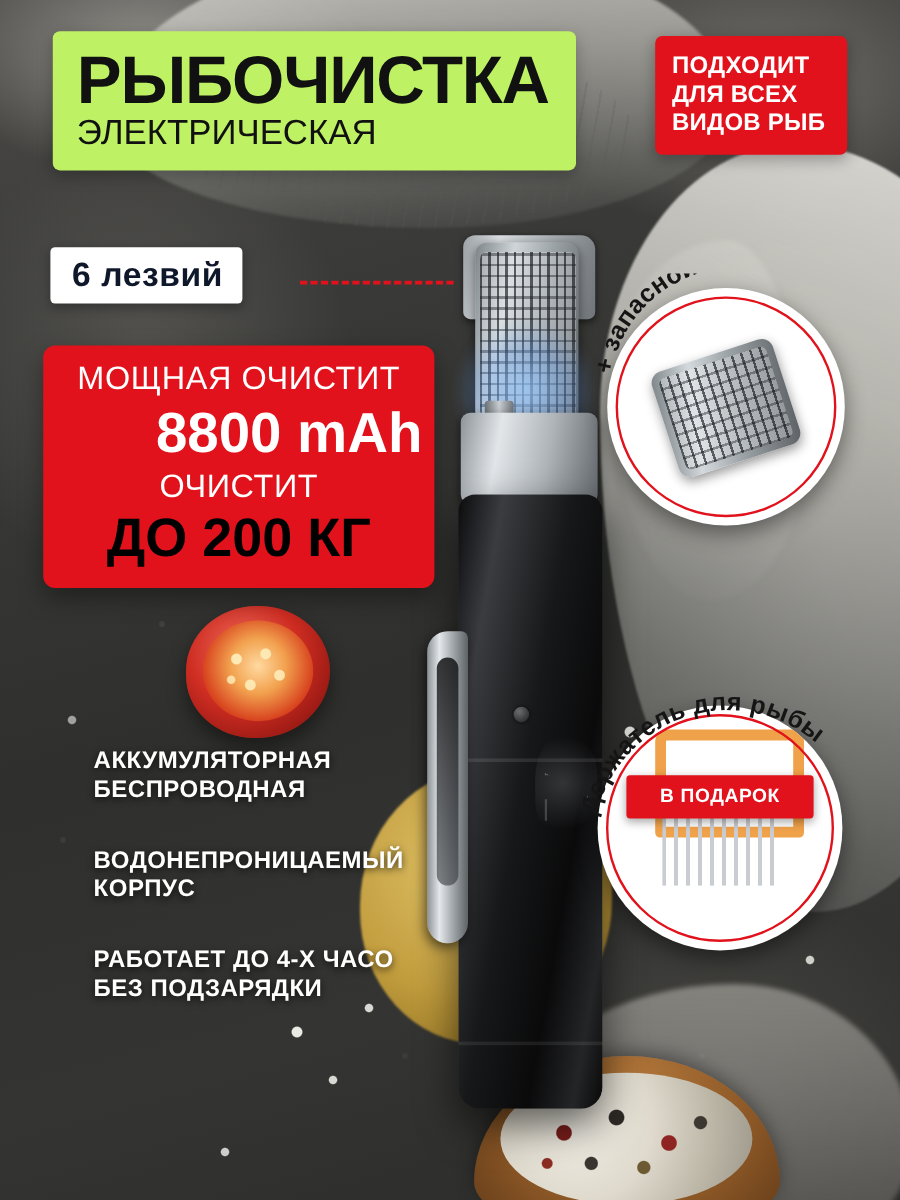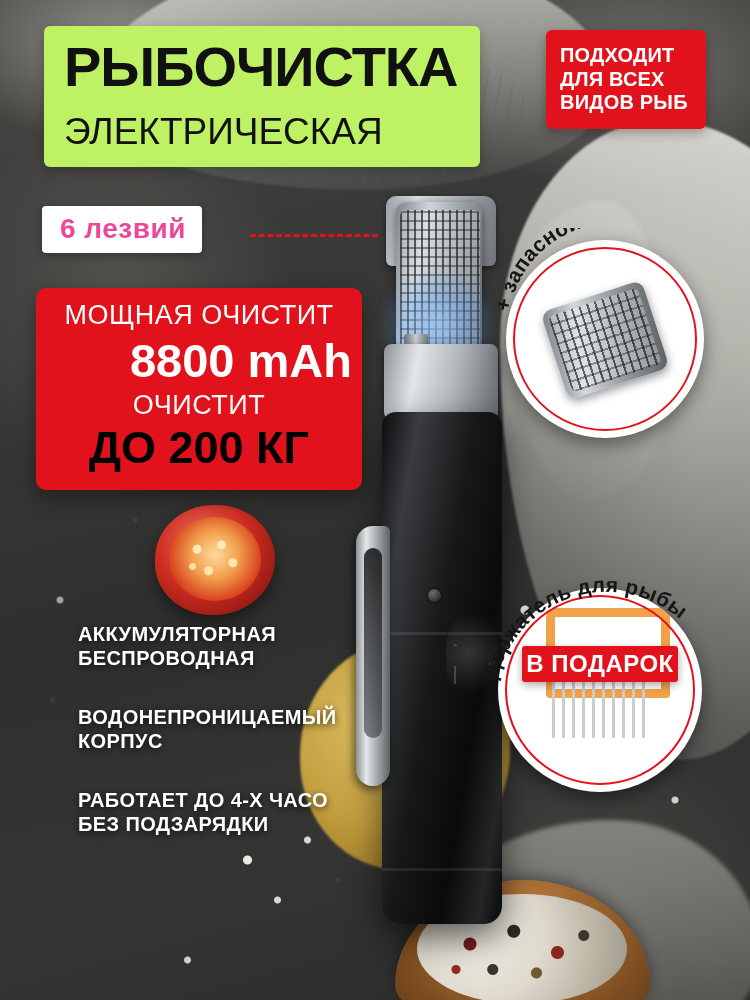--- a/index.html
+++ b/index.html
@@ -309,26 +309,26 @@
     box-shadow: 0 4px 12px rgba(0,0,0,0.25);
   }
   .title-l1 {
     font-size: 56px;
     font-weight: 700;
     letter-spacing: -1px;
     line-height: 0.98;
     color: #111111;
   }
   .title-l2 {
-    font-size: 37px;
+    font-size: 29px;
     font-weight: 400;
     letter-spacing: 0px;
     line-height: 1.02;
     color: #111111;
-    margin-top: 18px;
+    margin-top: 2px;
   }
   .badge-red {
     position: absolute;
     left: 546px; top: 30px;
     width: 160px;
     background: #e1121b;
     border-radius: 6px;
     padding: 14px 12px 14px 14px;
     box-sizing: border-box;
     box-shadow: 0 4px 12px rgba(0,0,0,0.3);
@@ -344,21 +344,21 @@
   
   .blades {
     position: absolute;
     left: 42px; top: 206px;
     background: #ffffff;
     border-radius: 4px;
     padding: 7px 16px 8px 18px;
     box-shadow: 0 3px 9px rgba(0,0,0,0.3);
   }
   .blades span {
-    color: #ec4899;
+    color: #0f172a;
     font-size: 28px;
     font-weight: 700;
     letter-spacing: 0.5px;
   }
   .dash-line {
     position: absolute;
     left: 250px; top: 234px;
     width: 128px; height: 0;
     border-top: 3px dashed #e1121b;
   }
@@ -458,21 +458,21 @@
     width: 156px; height: 36px;
     background: #e1121b;
     border-radius: 3px;
     display: flex;
     align-items: center;
     justify-content: center;
     box-shadow: 0 3px 8px rgba(0,0,0,0.35);
   }
   .gift-ribbon span {
     color: #fff;
-    font-size: 24px;
+    font-size: 16px;
     font-weight: 700;
     letter-spacing: 0.5px;
   }
 
   
   .features {
     position: absolute;
     left: 46px;
     top: 622px;
     width: 310px;

